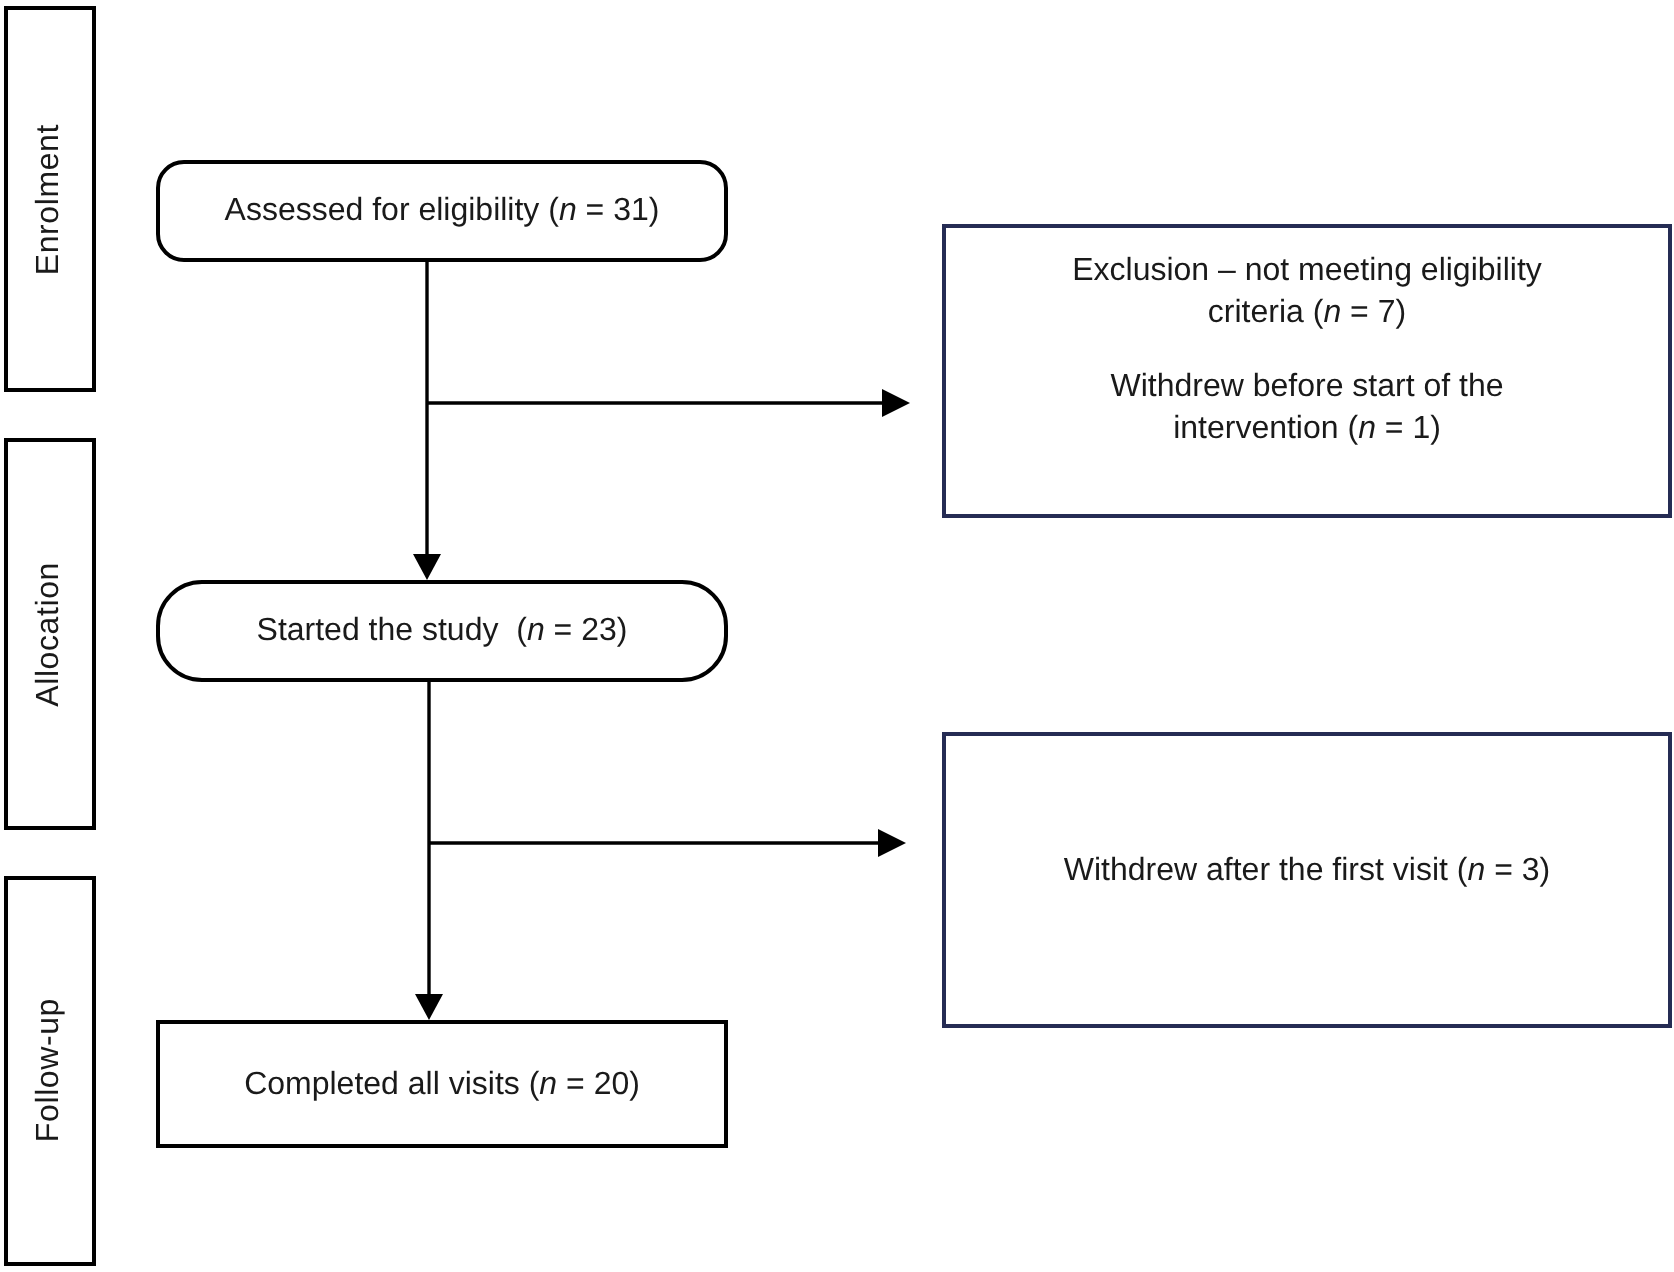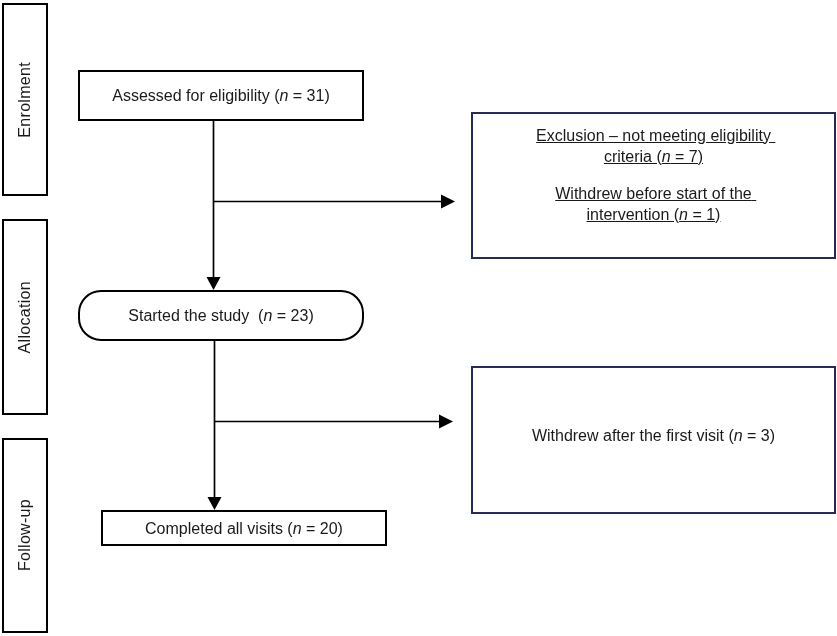--- a/index.html
+++ b/index.html
@@ -60,41 +60,40 @@
     line-height: 21px;
     white-space: pre-wrap;
     text-align: center;
   }
   .side-box .box-text {
     max-width: 270px;
   }
   .side-box.exclusion {
     justify-content: center;
     padding-bottom: 22px;
-    text-decoration: underline;
   }
   .side-box.exclusion .para1 {
     margin-bottom: 16px;
   }
   .side-box.withdrew {
     justify-content: flex-start;
     padding-top: 57px;
   }
   .side-box.withdrew .box-text {
     max-width: 340px;
   }
   i.nvar {
     font-style: italic;
   }
   #stage-enrolment  { top: 3px;   height: 193px; }
   #stage-allocation { top: 219px; height: 196px; }
   #stage-followup   { top: 438px; height: 195px; }
-  #box-assessed  { top: 70px;  height: 51px; }
+  #box-assessed  { top: 80px;  height: 51px; border-radius: 14px; }
   #box-started   { top: 290px; height: 51px; border-radius: 23px; }
-  #box-completed { top: 510px; height: 36px; margin-left: 23px; }
+  #box-completed { top: 510px; height: 64px; }
   #box-exclusion { top: 112px; height: 147px; }
   #box-withdrew  { top: 366px; height: 148px; }
 </style>
 </head>
 <body>
 
 <div class="canvas">
 
   <svg class="connectors" width="837" height="636" viewBox="0 0 837 636">
     <g stroke="#000000" stroke-width="1.7" fill="#000000">

